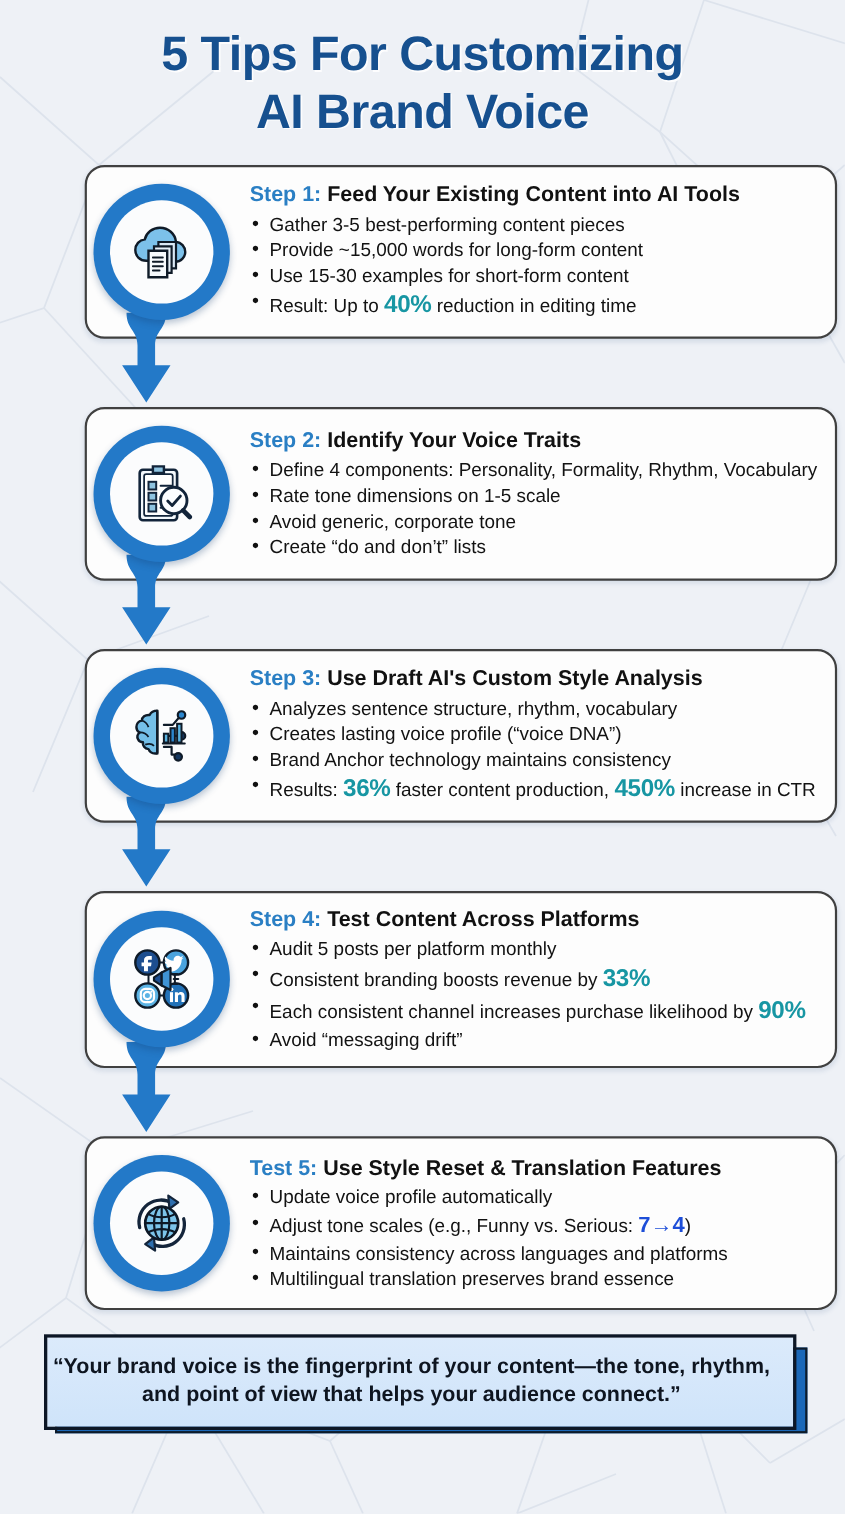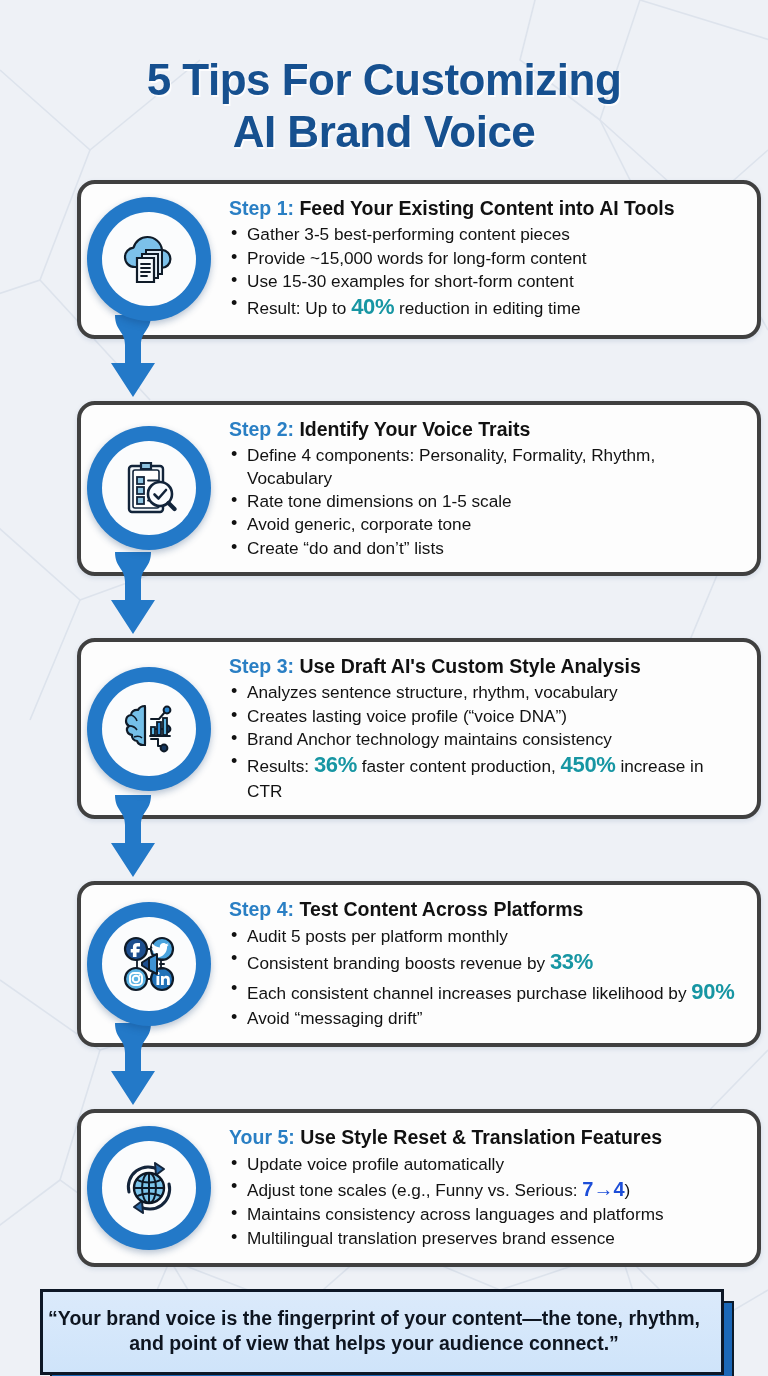--- a/index.html
+++ b/index.html
@@ -23,21 +23,21 @@
 
   #page {
     position: relative;
     z-index: 2;
     width: 768px;
     height: 1376px;
   }
 
   
   .title-block {
-    padding-top: 54px;
+    padding-top: 24px;
     text-align: center;
   }
   .title-line {
     font-size: 44px;
     font-weight: 700;
     color: #16508f;
     letter-spacing: -0.5px;
     line-height: 1.18;
     text-shadow: 1.5px 1.5px 0 rgba(255,255,255,0.85);
   }
@@ -52,21 +52,21 @@
     position: relative;
     margin: 0 auto;
     width: 690px;
   }
 
   .card {
     position: relative;
     margin-left: 38px;
     width: 684px;
     background: #fdfdfd;
-    border: 4px solid #404040;
+    border: 2px solid #404040;
     border-radius: 18px;
     box-shadow: 0 2px 5px rgba(30,70,120,0.13);
     padding: 12px 14px 12px 148px;
     min-height: 158px;
     display: flex;
     flex-direction: column;
     justify-content: center;
   }
 
   .badge {
@@ -400,21 +400,21 @@
         <ellipse cx="32" cy="32" rx="7" ry="15"></ellipse>
         <path d="M17 32h30"></path>
         <path d="M19.5 23.5c3.6 2 8 3.1 12.5 3.1s8.9-1.1 12.5-3.1"></path>
         <path d="M19.5 40.5c3.6-2 8-3.1 12.5-3.1s8.9 1.1 12.5 3.1"></path>
         <path d="M32 17v30"></path>
       </g>
     </svg>
             </div>
       </div>
       <div class="step-head">
-        <span class="step-label">Your 5: </span>
+        <span class="step-label">Test 5: </span>
         <span>Use Style Reset &amp; Translation Features</span>
       </div>
       <ul class="bullets">
         <li><span class="">Update voice profile automatically</span></li>
             <li><span class="">Adjust tone scales (e.g., Funny vs. Serious: </span><span class="hl-sm">7→4</span><span class="">)</span></li>
             <li><span class="">Maintains consistency across languages and platforms</span></li>
             <li><span class="">Multilingual translation preserves brand essence</span></li>
       </ul>
     </div>
   </div>

